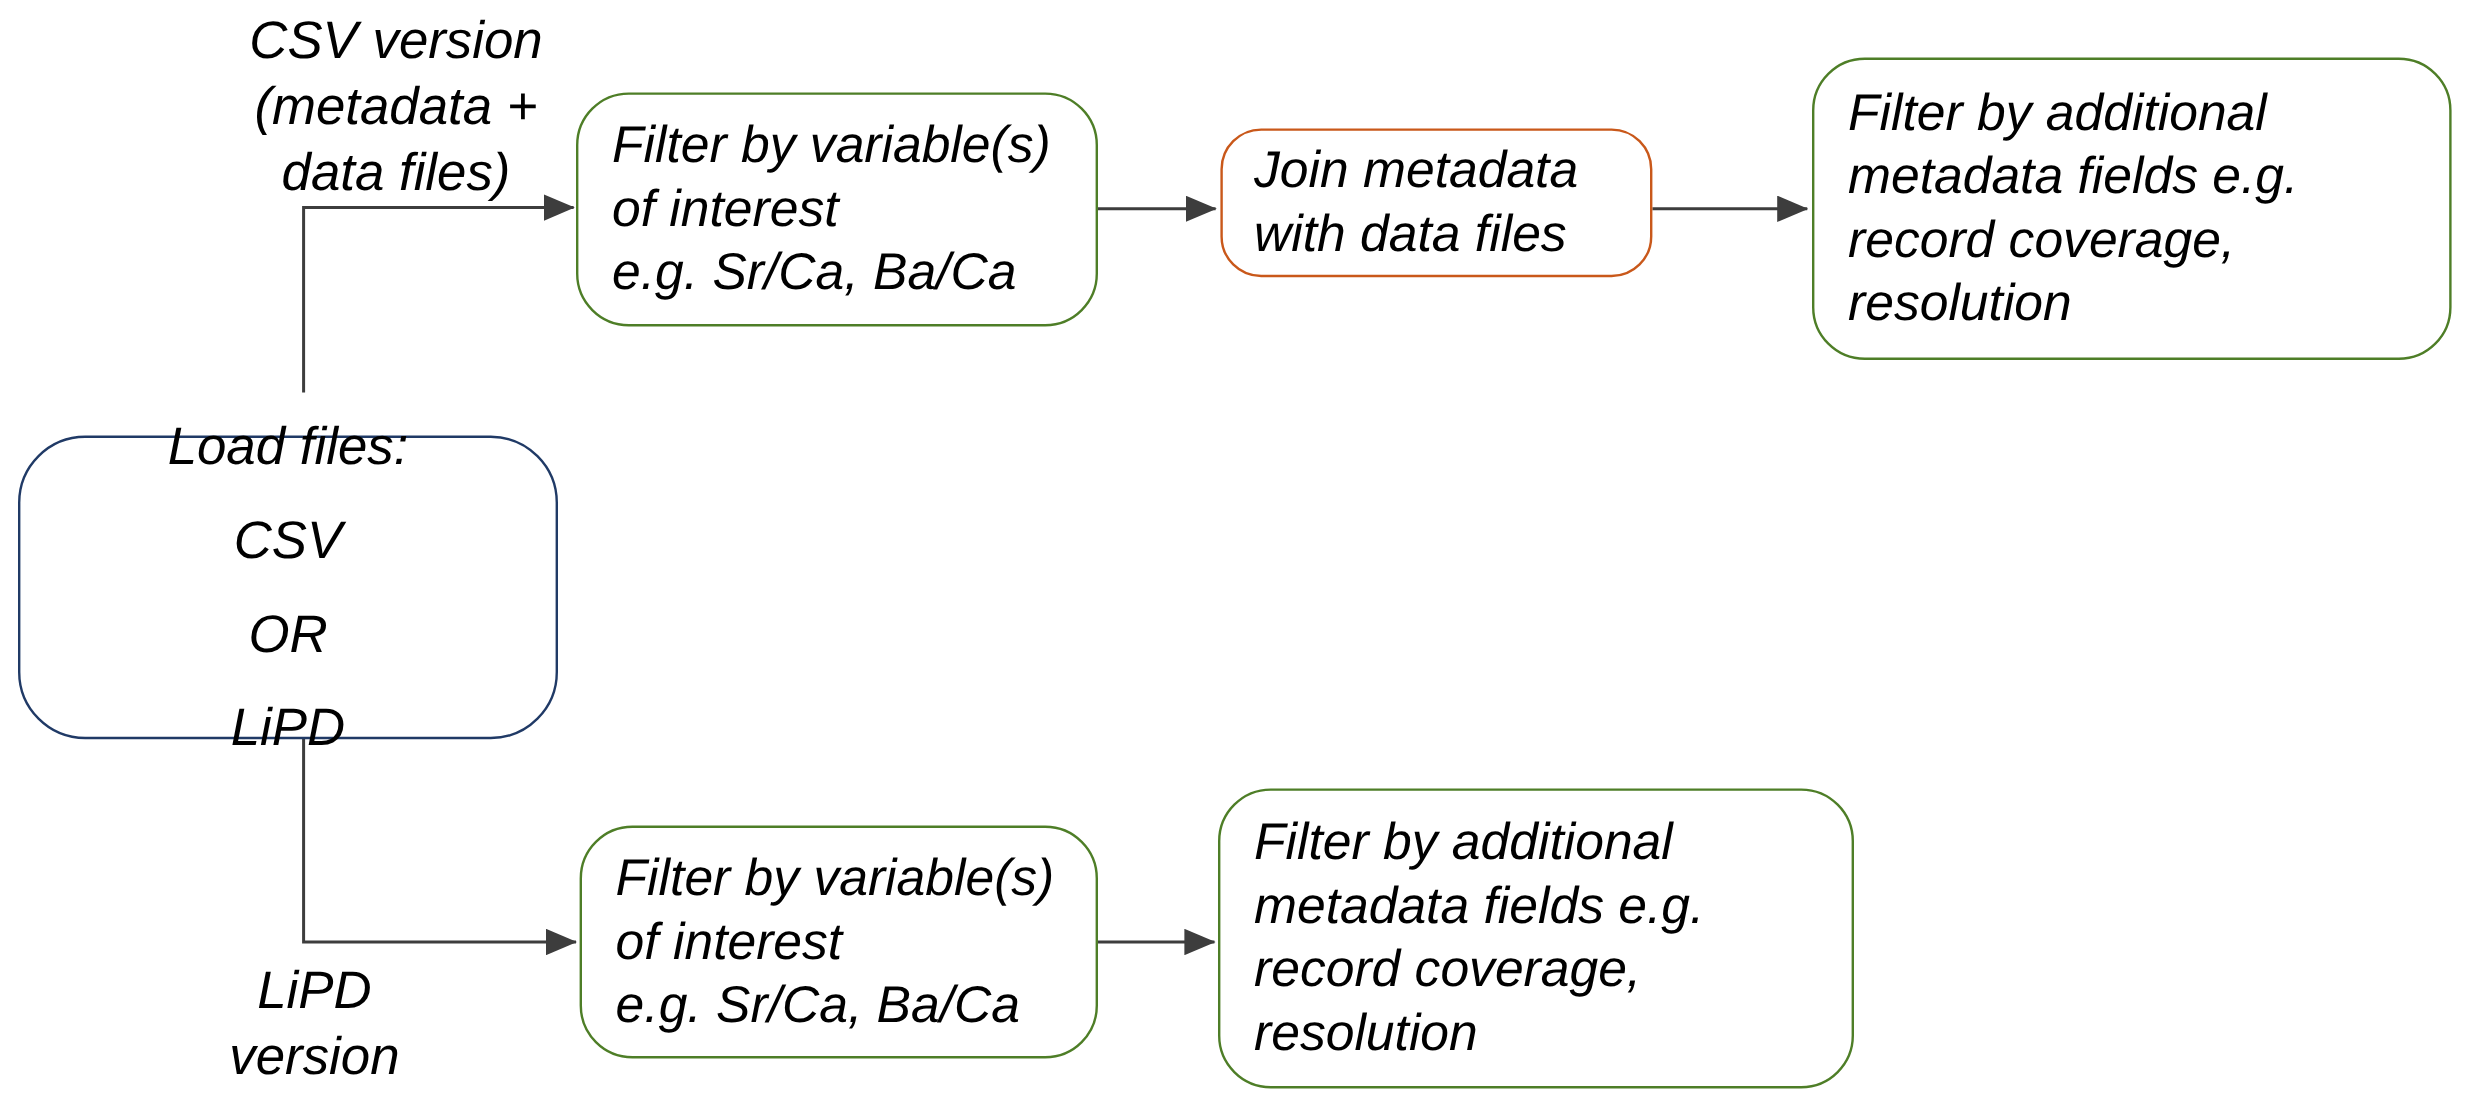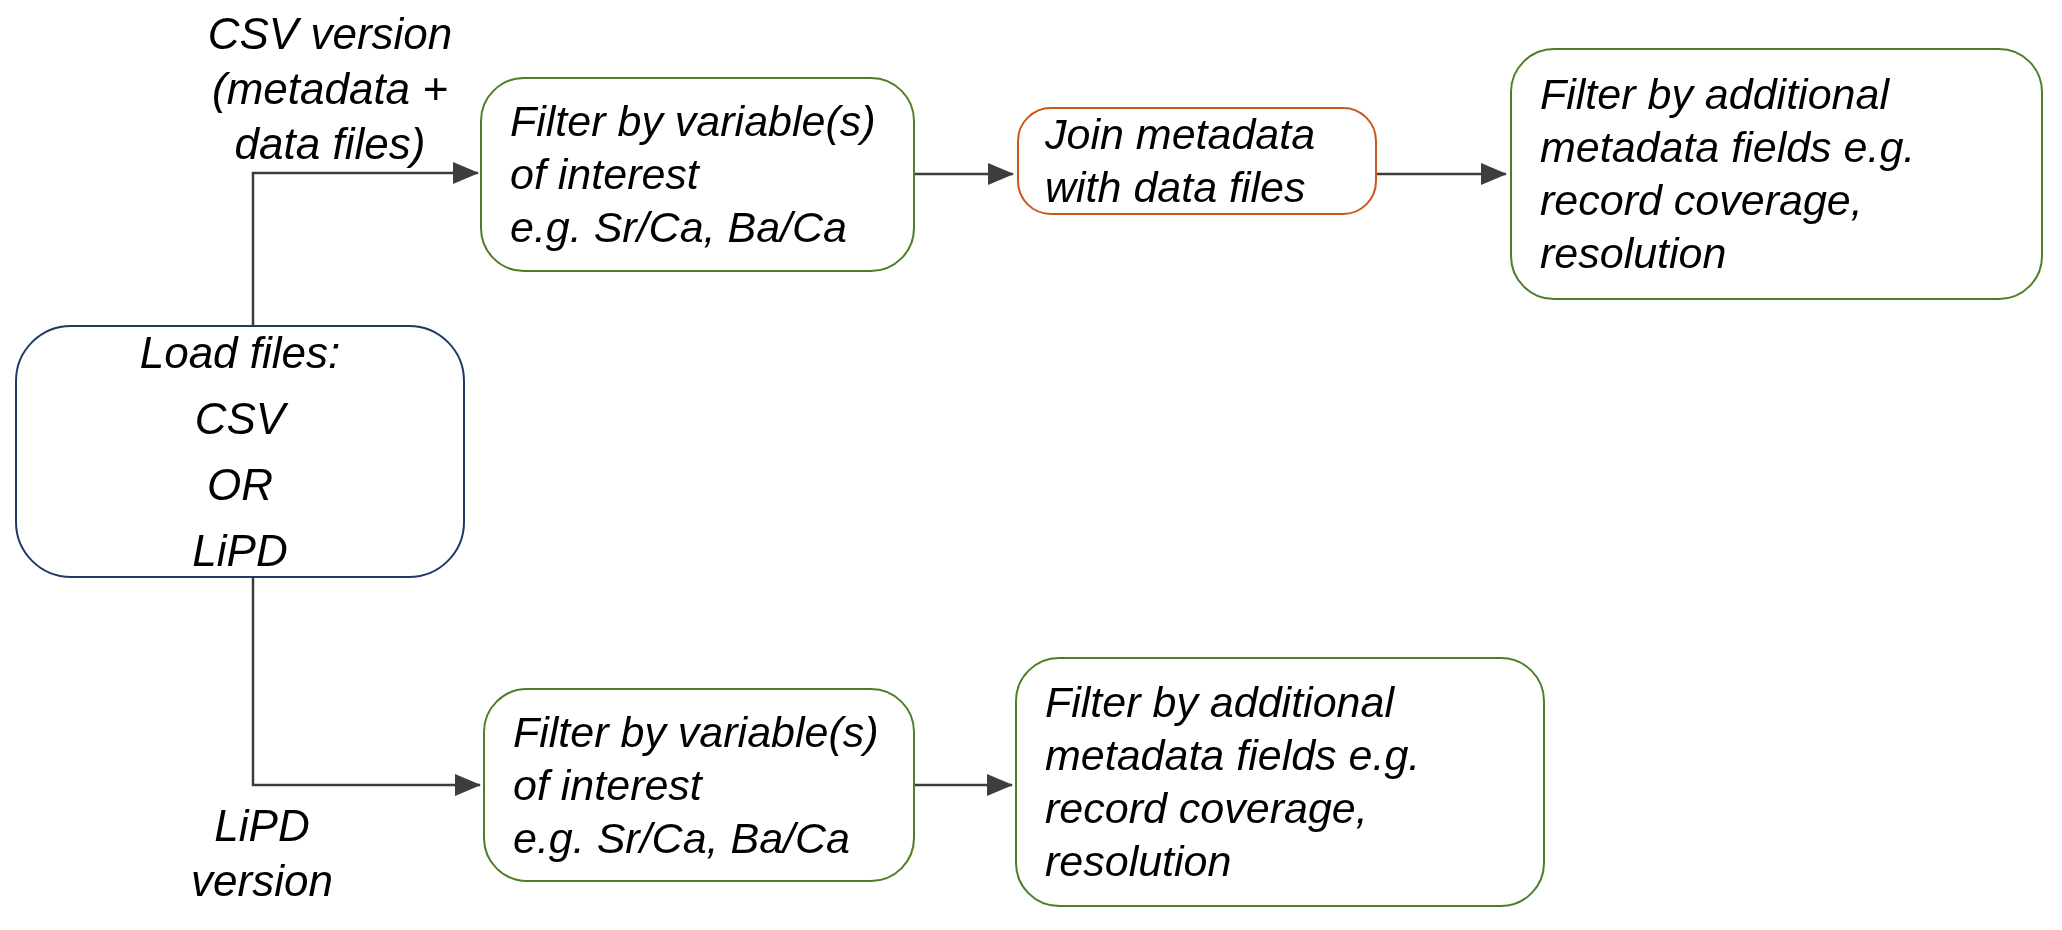--- a/index.html
+++ b/index.html
@@ -36,35 +36,36 @@
   .node.navy   { border-color: var(--navy, #203a66); border-radius: 56px; }
   .node.left-text {
     justify-content: flex-start;
     text-align: left;
     padding-left: 28px;
     padding-right: 8px;
   }
   .node.center-text {
     justify-content: center;
     text-align: center;
-    line-height: 66px;
+    line-height: 78px;
     font-size: 44px;
+    margin-top: 38px;
   }
   .branch-label {
     position: absolute;
     z-index: 2;
     text-align: center;
     white-space: pre-line;
     font-size: 44px;
     line-height: 55px;
   }
   
   #node-load        { left: 15px;   top: 325px; width: 450px; height: 253px; }
   #node-fvars-top   { left: 480px;  top: 77px;  width: 435px; height: 195px; }
-  #node-join        { left: 1017px; top: 107px; width: 360px; height: 108px; padding-left: 26px; }
+  #node-join        { left: 1017px; top: 107px; width: 360px; height: 124px; padding-left: 26px; }
   #node-fmeta-top   { left: 1510px; top: 48px;  width: 533px; height: 252px; }
   #node-fvars-bot   { left: 483px;  top: 688px; width: 432px; height: 194px; }
   #node-fmeta-bot   { left: 1015px; top: 657px; width: 530px; height: 250px; }
   #label-csv        { left: 150px;  top: 6px;   width: 360px; }
   #label-lipd       { left: 138px;  top: 798px; width: 248px; }
 </style>
 </head>
 <body>
 
 <div id="stage">

